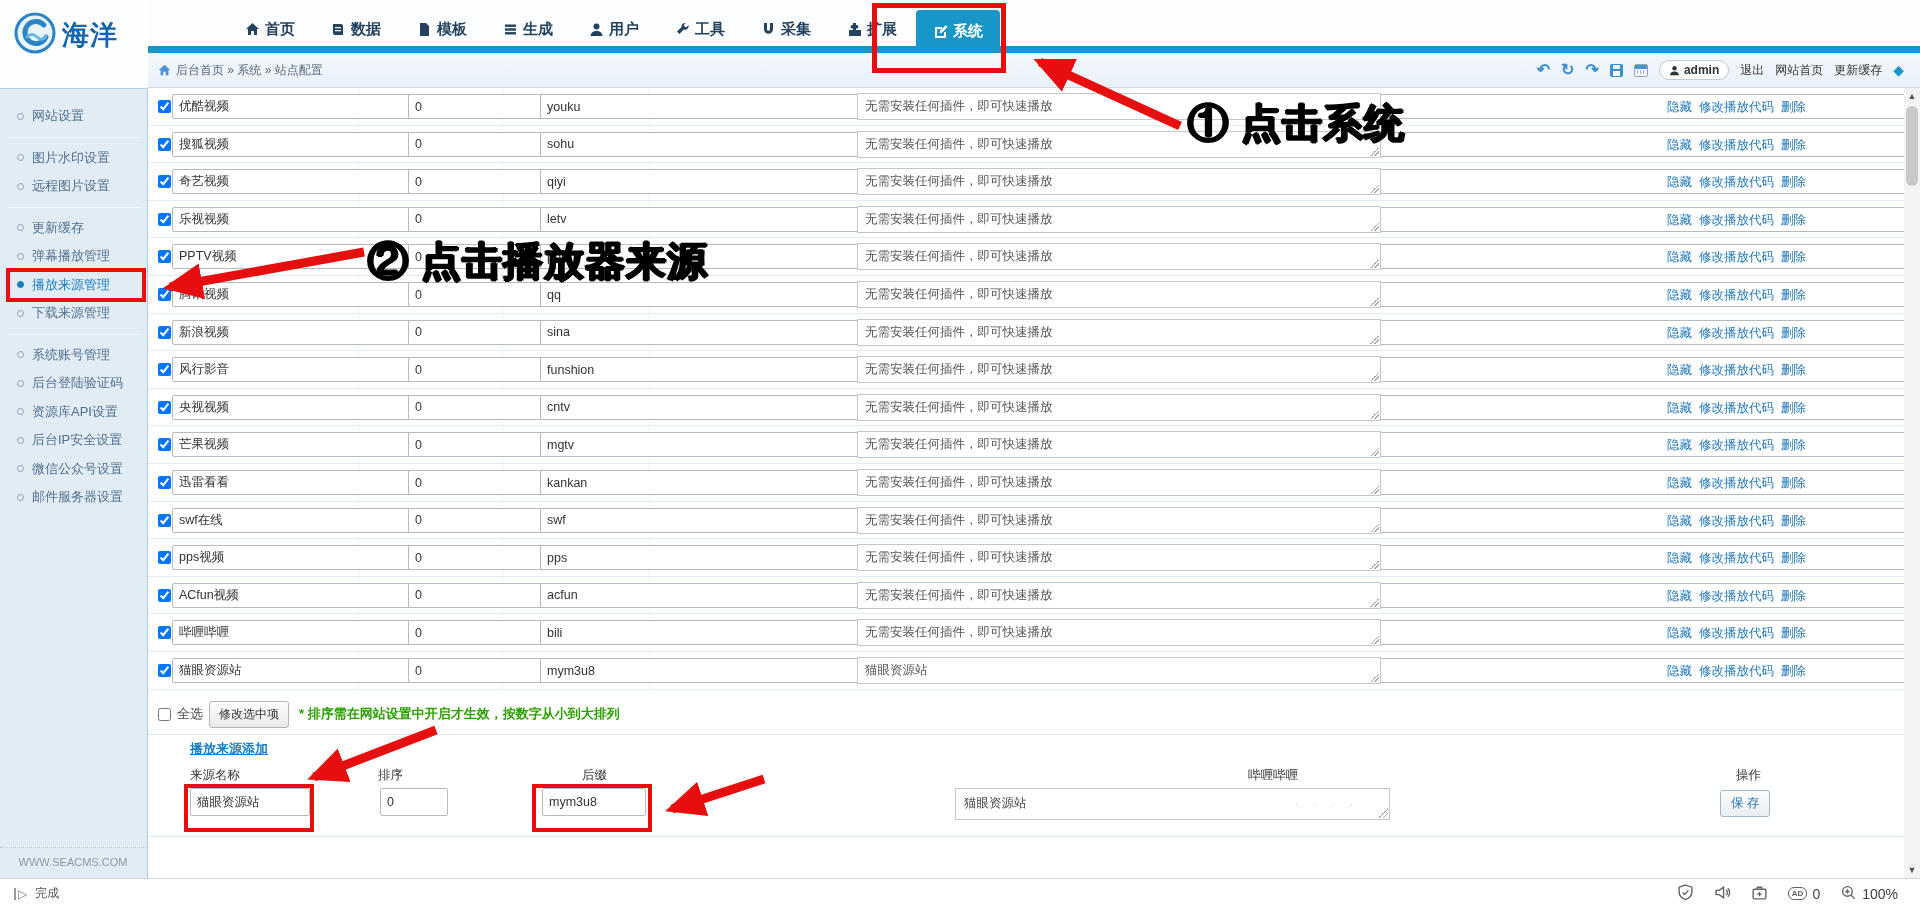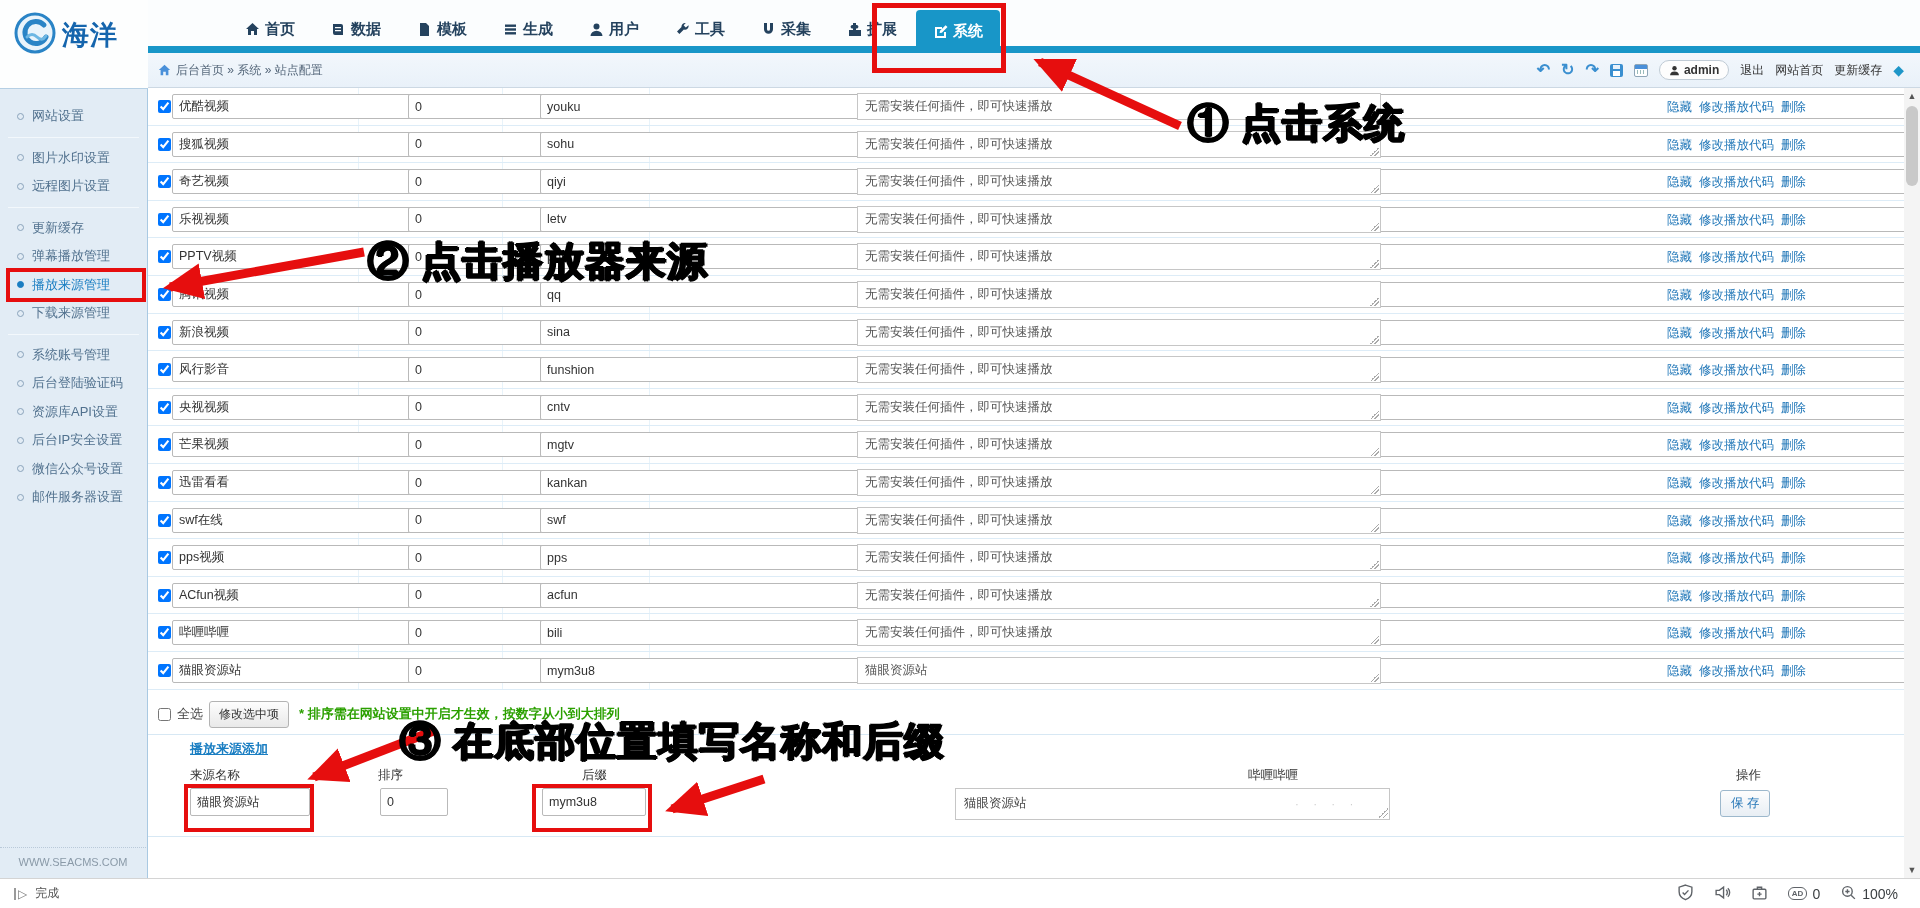--- a/index.html
+++ b/index.html
@@ -541,21 +541,20 @@
         <span class="sb-num">100%</span>
       </span>
     </div>
   </div>
 
   <div class="annot-box" style="left:872px; top:3px; width:134px; height:70px"></div>
   <div class="annot-box" style="left:184px; top:784px; width:130px; height:48px; border-width:4px"></div>
   <div class="annot-box" style="left:532px; top:784px; width:120px; height:48px; border-width:4px"></div>
   <div class="annot-text" style="left:368px; top:234px">② 点击播放器来源</div>
   <div class="annot-text" style="left:1188px; top:96px">① 点击系统</div>
-  <div class="annot-text" style="left:400px; top:714px">③ 在底部位置填写名称和后缀</div>
   <svg class="arrow-layer" width="1920" height="908">
     <defs>
       <marker id="ah" markerWidth="5" markerHeight="5" refX="3.6" refY="2" orient="auto">
         <path d="M0,0 L4.4,2 L0,4 z" fill="#e60e0e"></path>
       </marker>
     </defs>
     <line x1="1180" y1="126" x2="1040" y2="62" stroke="#e60e0e" stroke-width="9" marker-end="url(#ah)"></line>
     <line x1="364" y1="252" x2="170" y2="287" stroke="#e60e0e" stroke-width="9" marker-end="url(#ah)"></line>
     <line x1="436" y1="730" x2="314" y2="777" stroke="#e60e0e" stroke-width="9" marker-end="url(#ah)"></line>
     <line x1="764" y1="779" x2="672" y2="809" stroke="#e60e0e" stroke-width="9" marker-end="url(#ah)"></line>

